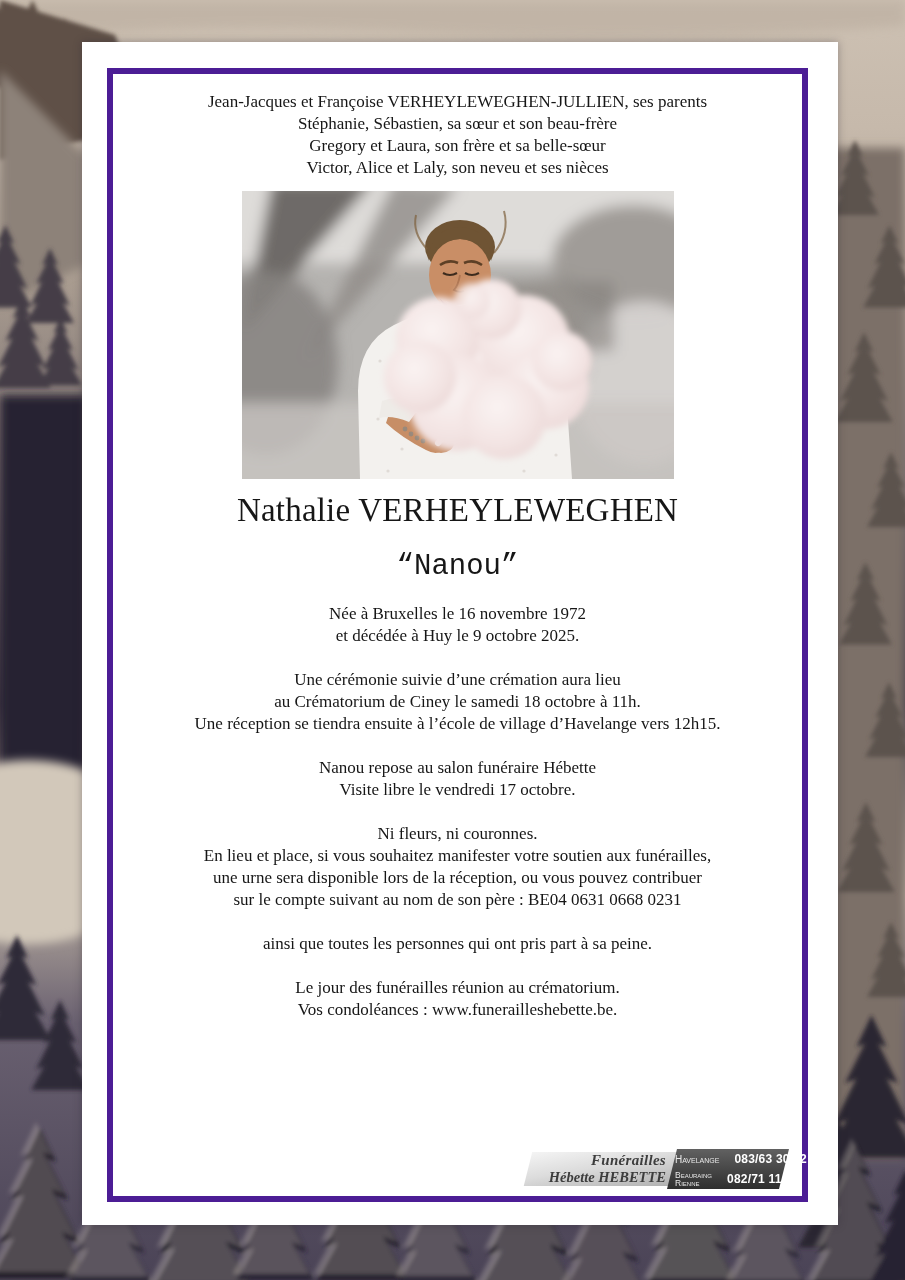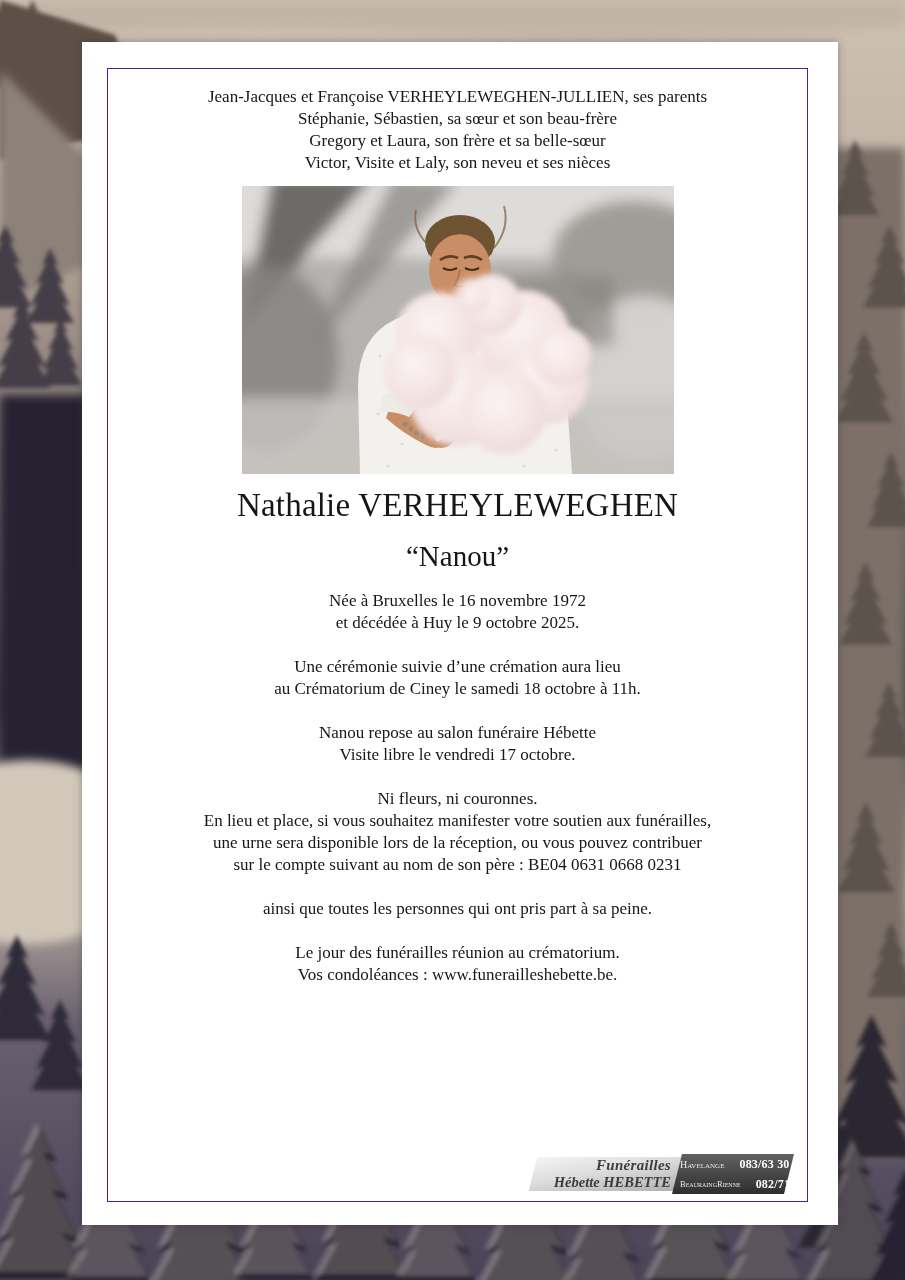--- a/index.html
+++ b/index.html
@@ -11,33 +11,33 @@
   }
   .bg { position:absolute; inset:0; z-index:0; }
   .card {
     position:absolute; left:82px; top:42px;
     width:756px; height:1183px;
     background:#ffffff; z-index:1;
     box-shadow:0 0 8px rgba(40,35,50,.35);
   }
   .frame {
     position:absolute; left:25px; top:26px; right:30px; bottom:23px;
-    border:1px solid #4c1d95;
+    border:6px solid #4c1d95;
   }
   .content { position:absolute; inset:0; text-align:center; color:#161616; }
   .line { font-size:17px; line-height:22px; white-space:nowrap; }
   .para { margin:22px 0 0 0; }
   .para.first { margin-top:17px; }
   .photo-wrap { width:432px; height:288px; margin:12px auto 0 auto; }
   .photo-wrap svg { display:block; }
   h1.name {
     font-size:33px; line-height:42px; margin:10px 0 0 0;
     font-weight:normal; letter-spacing:.2px;
   }
-  h2.nick { font-size:29px; line-height:36px; margin:12px; font-weight:normal; }
+  h2.nick { font-size:29px; line-height:36px; margin:18px; font-weight:normal;font-family:Liberation Mono, monospace; }
   .vital { margin-top:16px; }
 
   
   .logo { position:absolute; right:16px; bottom:7px; width:266px; height:40px; }
   .logo-left {
     position:absolute; left:8px; top:3px; width:148px; height:34px;
     background:linear-gradient(170deg,#f4f4f4 0%,#dcdcdc 45%,#b0b0b0 100%);
     transform:skewX(-14deg);
   }
   .logo-right {
@@ -47,25 +47,25 @@
   }
   .logo-left-text {
     position:absolute; left:0; top:3px; width:146px; height:28px;
     text-align:right; padding-right:4px; color:#3d3d3d;
     font-style:italic; font-weight:bold;
   }
   .logo-left-text .l1 { font-size:15px; line-height:17px; letter-spacing:.3px; }
   .logo-left-text .l2 { font-size:14.5px; line-height:16px; }
   .logo-right-text {
     position:absolute; left:150px; top:0; width:116px; height:40px;
-    color:#ffffff; font-family:Liberation Serif, serif;
+    color:#ffffff; font-family:Liberation Sans, sans-serif;
   }
   .lrow { display:flex; align-items:center; height:20px; padding:0 5px; }
   .loc { font-variant:small-caps; font-size:10px; color:#e9e9e9; flex:1; text-align:left; }
-  .loc.stacked { display:flex; flex-direction:row; font-size:8.5px; line-height:8px; }
+  .loc.stacked { display:flex; flex-direction:column; font-size:8.5px; line-height:8px; }
   .tel { font-weight:bold; font-size:12px; letter-spacing:.2px; white-space:nowrap;margin-left:15px; }
 </style>
 </head>
 <body>
 
 <div class="bg">
   <svg width="905" height="1280" viewBox="0 0 905 1280">
     <defs>
       <linearGradient id="sky" x1="0" y1="0" x2="0" y2="1">
         <stop offset="0" stop-color="#cdc1b3"></stop>
@@ -152,21 +152,21 @@
 </div>
 
 <div class="card">
   <div class="frame">
     <div class="content">
 
       <div class="para first">
         <div class="line">Jean-Jacques et Françoise VERHEYLEWEGHEN-JULLIEN, ses parents</div>
         <div class="line">Stéphanie, Sébastien, sa sœur et son beau-frère</div>
         <div class="line">Gregory et Laura, son frère et sa belle-sœur</div>
-        <div class="line">Victor, Visite et Laly, son neveu et ses nièces</div>
+        <div class="line">Victor, Alice et Laly, son neveu et ses nièces</div>
       </div>
 
 
       <div class="photo-wrap">
         <svg viewBox="0 0 432 288" width="432" height="288">
           <defs>
             <filter id="pb6" x="-25%" y="-25%" width="150%" height="150%">
                 <feGaussianBlur stdDeviation="7"></feGaussianBlur>
               </filter>
             <filter id="pb3" x="-25%" y="-25%" width="150%" height="150%">
@@ -256,20 +256,21 @@
       <h2 class="nick">“Nanou”</h2>
 
       <div class="para vital">
         <div class="line">Née à Bruxelles le 16 novembre 1972</div>
         <div class="line">et décédée à Huy le 9 octobre 2025.</div>
       </div>
 
       <div class="para">
         <div class="line">Une cérémonie suivie d’une crémation aura lieu</div>
         <div class="line">au Crématorium de Ciney le samedi 18 octobre à 11h.</div>
+        <div class="line">Une réception se tiendra ensuite à l’école de village d’Havelange vers 12h15.</div>
       </div>
 
       <div class="para">
         <div class="line">Nanou repose au salon funéraire Hébette</div>
         <div class="line">Visite libre le vendredi 17 octobre.</div>
       </div>
 
       <div class="para">
         <div class="line">Ni fleurs, ni couronnes.</div>
         <div class="line">En lieu et place, si vous souhaitez manifester votre soutien aux funérailles,</div>

